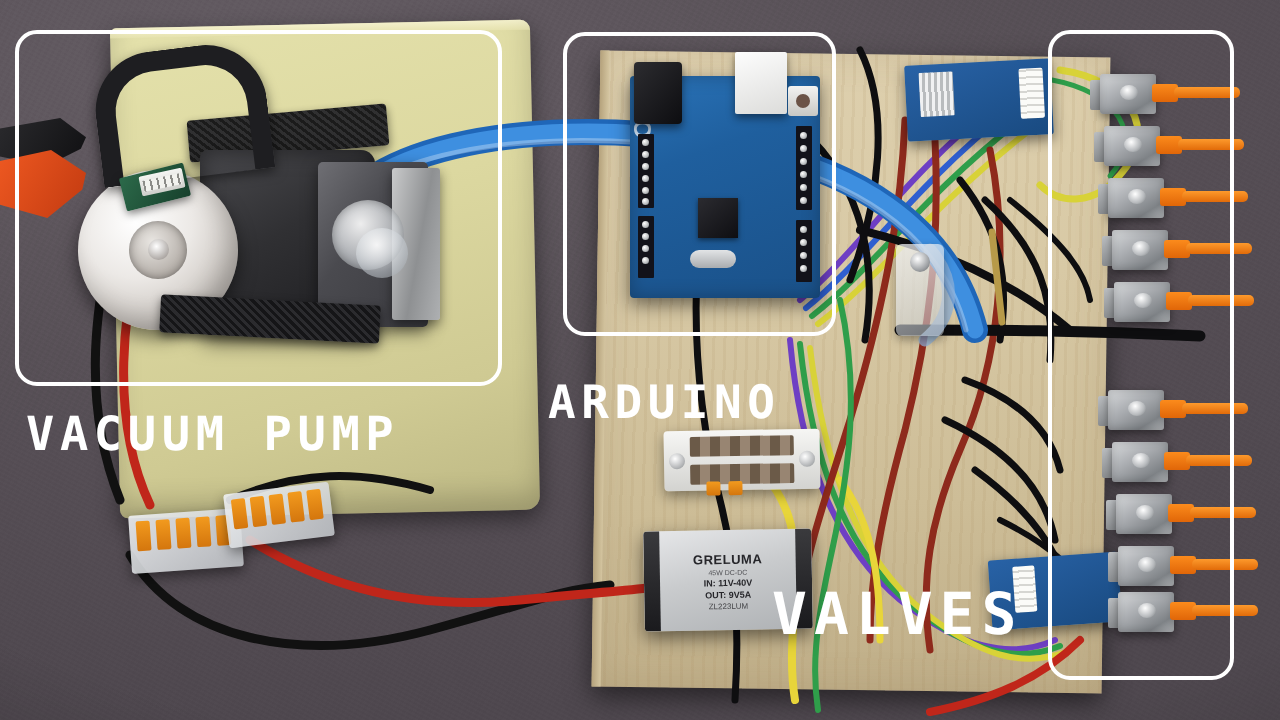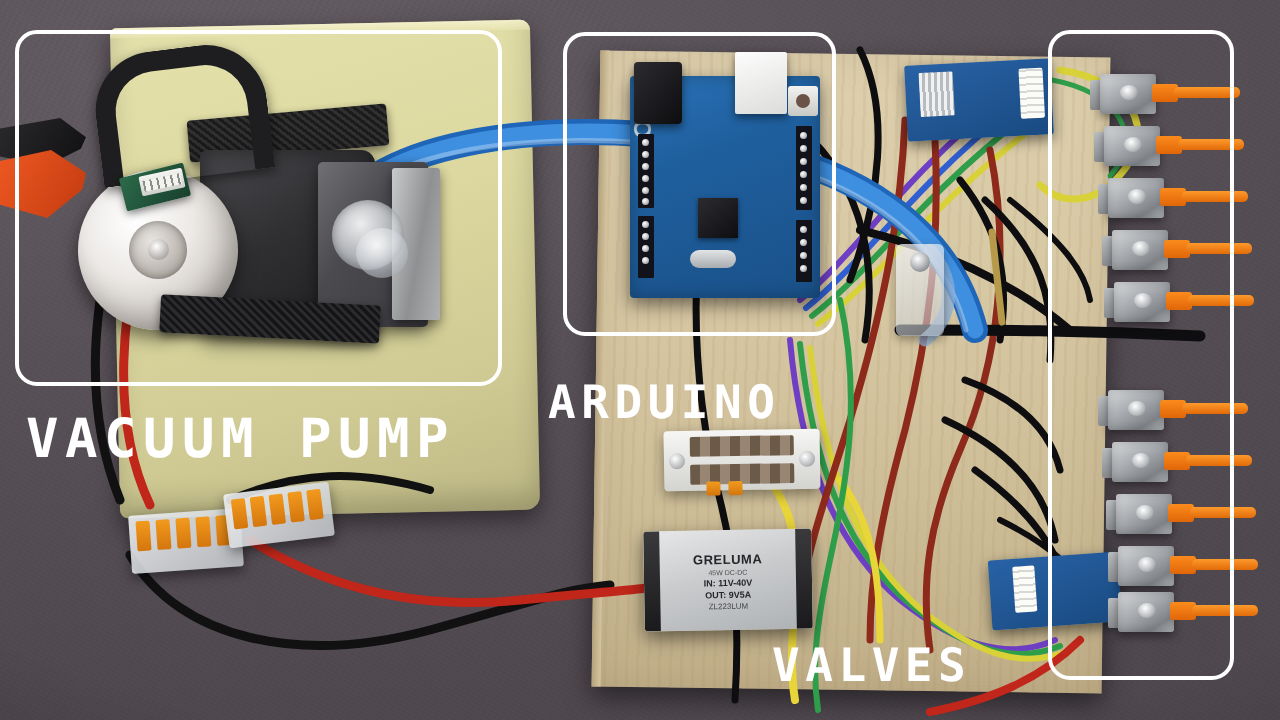--- a/index.html
+++ b/index.html
@@ -318,24 +318,24 @@
   .annot-label{
     position:absolute;
     color:#ffffff;
     font-family:"DejaVu Sans Mono","Liberation Mono",monospace;
     font-weight:700;
     line-height:1.06;
     letter-spacing:.12em;
     white-space:pre;
     text-rendering:geometricPrecision;
   }
-  .lbl-vacuum{left:26px;top:410px;font-size:54px;}
+  .lbl-vacuum{left:26px;top:410px;font-size:47px;}
   .lbl-arduino{left:548px;top:378px;font-size:46px;}
   .lbl-solenoid{left:688px;top:540px;font-size:46px;}
-  .lbl-valves{left:772px;top:641px;font-size:46px;}
+  .lbl-valves{left:772px;top:584px;font-size:58px;}
 </style>
 </head>
 <body>
 
 <div id="stage">
 
   <div class="photo">
 
     <div class="bg-table"></div>
     <div class="bg-noise"></div>

